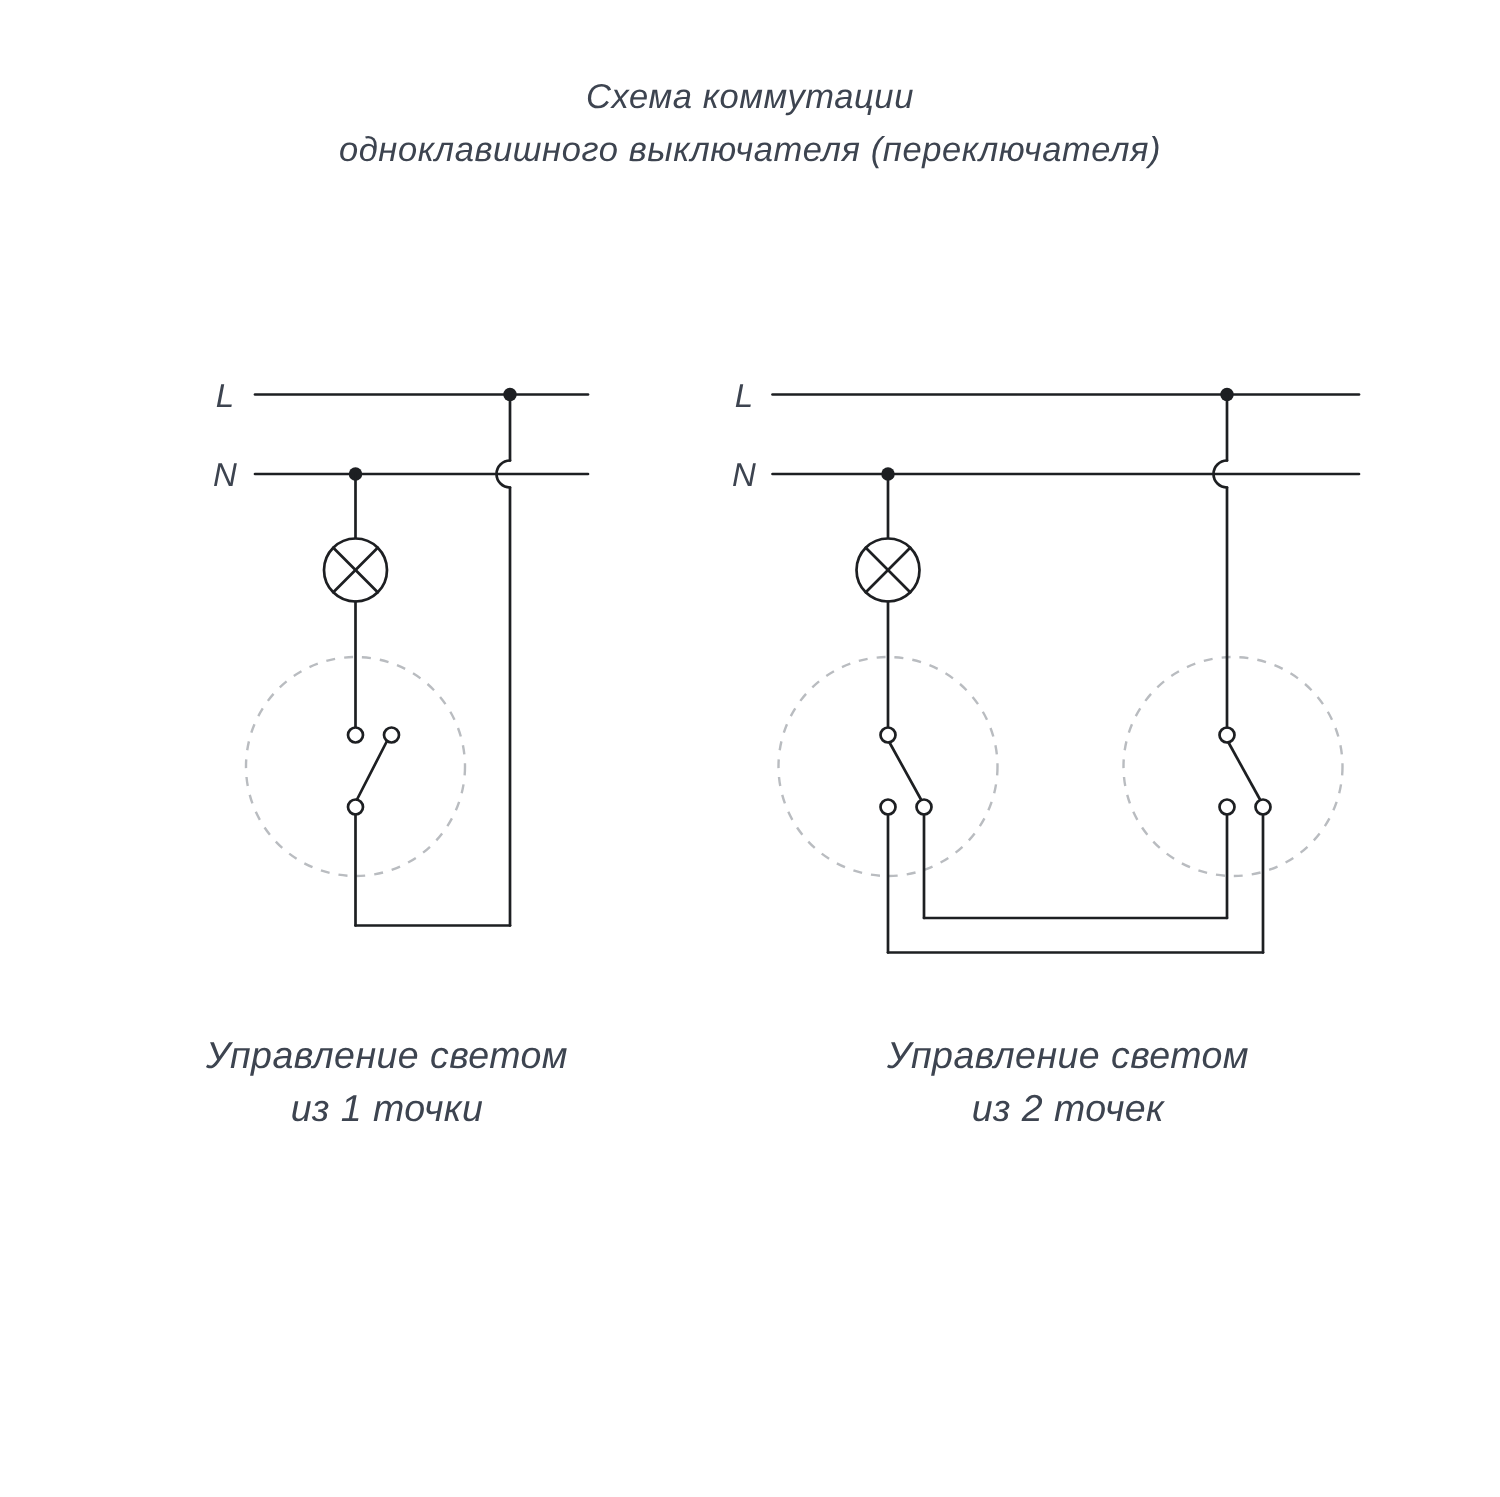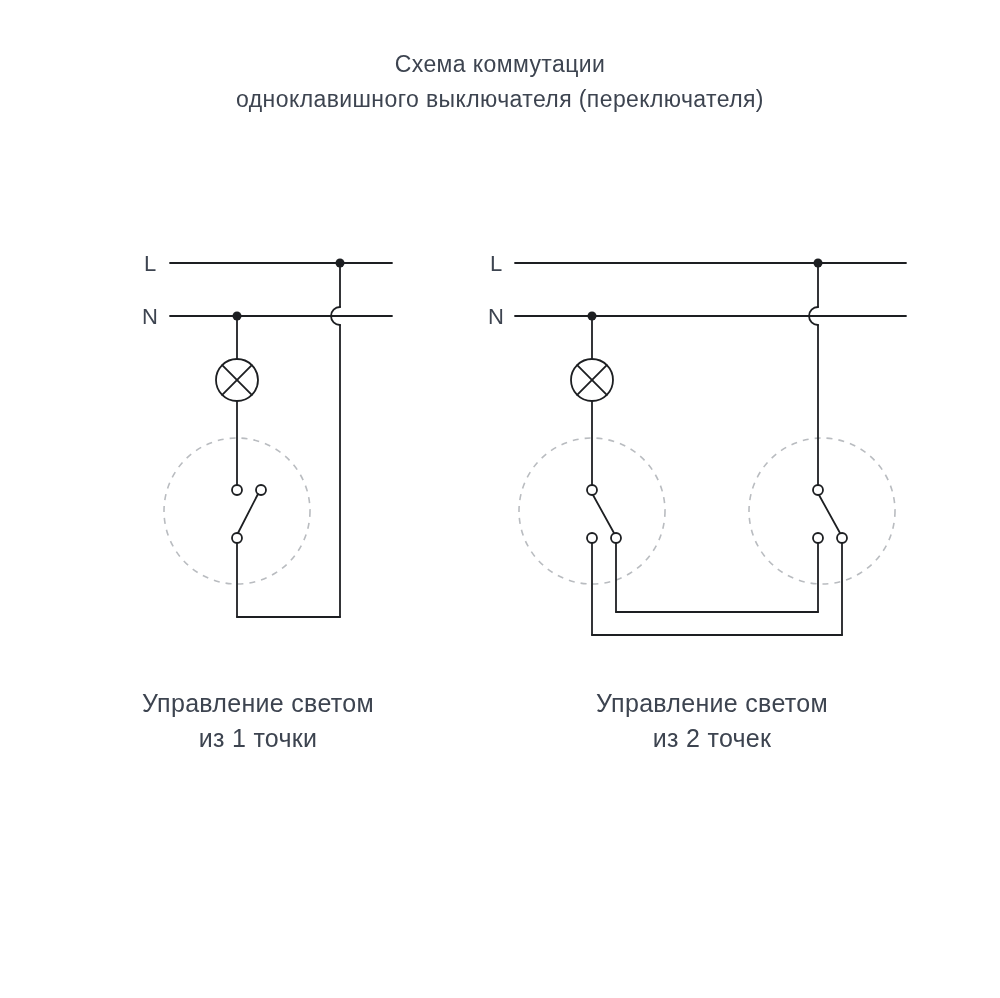--- a/index.html
+++ b/index.html
@@ -6,20 +6,21 @@
     margin: 0;
     padding: 0;
     background: #ffffff;
   }
   .page {
     position: relative;
     width: 1000px;
     height: 998px;
     background: #ffffff;
     overflow: hidden;
+    font-style: italic;
   }
   svg { display: block; }
   .txt {
     font-family: "Liberation Sans", sans-serif;
     fill: #3d4450;
   }
   .title-text  { font-size: 23px; letter-spacing: 0.4px; }
   .caption-text{ font-size: 25px; letter-spacing: 0.3px; }
   .line-label  { font-size: 22px; }
   .wire {

